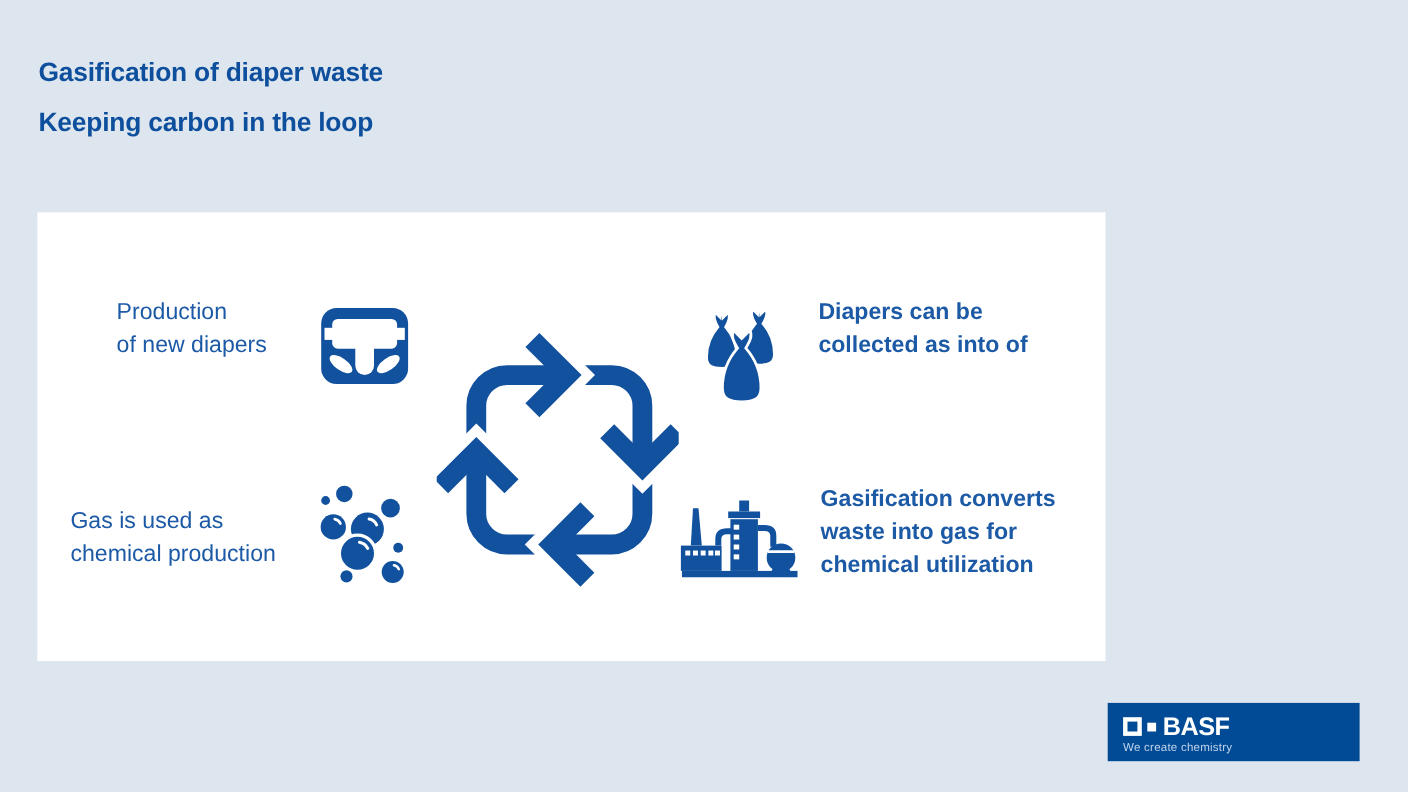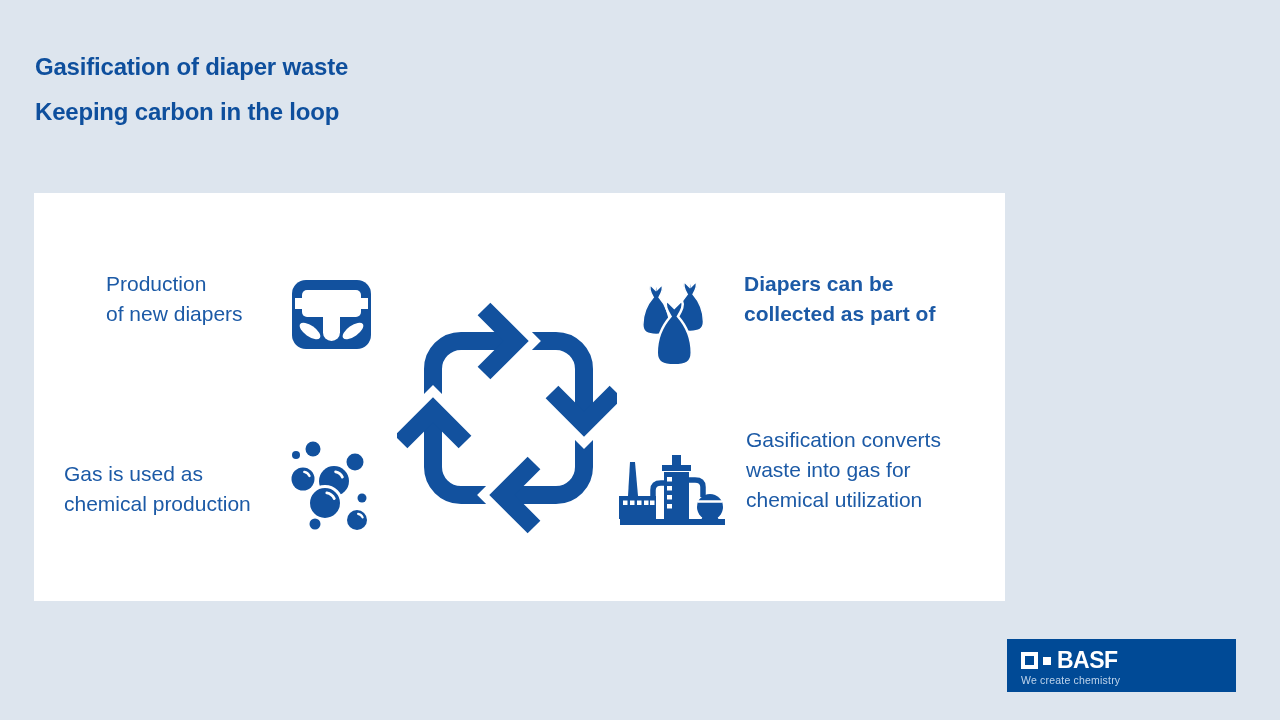--- a/index.html
+++ b/index.html
@@ -92,21 +92,21 @@
       <defs>
         <path id="bag" d="M 14,14 C 11,9 9,5 11,1 L 16,6 C 16,3 16.5,1.5 17,0 C 17.5,1.5 18,3 18,6 L 23,1 C 25,5 23,9 20,14 C 27,22 31,31 31,43 C 31,51 26,53 17,53 C 8,53 3,51 3,43 C 3,31 7,22 14,14 Z"></path>
       </defs>
       <use href="#bag" transform="translate(0,7) scale(0.95)" fill="currentColor" stroke="#fff" stroke-width="1.5"></use>
       <use href="#bag" transform="translate(34,4) scale(0.95)" fill="currentColor" stroke="#fff" stroke-width="1.5"></use>
       <use href="#bag" transform="translate(13,22) scale(1.25)" fill="currentColor" stroke="#fff" stroke-width="2"></use>
     </svg>
   </div>
   <div class="abs step-label" style="left:710px; top:76px; width:260px;font-weight:bold;">
     <span>Diapers can be</span>
-    <span>collected as part of</span>
+    <span>collected as into of</span>
   </div>
 
   <div class="abs step-label" style="left:30px; top:246px; width:250px;margin-top:20px;">
     <span>Gas is used as</span>
     <span>chemical production</span>
   </div>
   <div class="abs icon-box" style="left:252px; top:243px;">
     <svg width="90" height="96" viewBox="0 0 90 96">
       <circle cx="10" cy="19" r="4" fill="currentColor"></circle>
       <circle cx="27" cy="13" r="7.5" fill="currentColor"></circle>
@@ -142,21 +142,21 @@
       <rect x="51" y="33" width="5" height="4.5" fill="#fff"></rect>
       <rect x="51" y="42" width="5" height="4.5" fill="#fff"></rect>
       <rect x="51" y="51" width="5" height="4.5" fill="#fff"></rect>
       <line x1="89" y1="63" x2="85" y2="71" stroke="currentColor" stroke-width="3.5"></line>
       <line x1="99" y1="63" x2="103" y2="71" stroke="currentColor" stroke-width="3.5"></line>
       <circle cx="94" cy="54" r="13" fill="currentColor"></circle>
       <line x1="82" y1="48.5" x2="106" y2="48.5" stroke="#fff" stroke-width="2.5"></line>
       <rect x="4" y="66" width="105" height="6" fill="currentColor"></rect>
     </svg>
   </div>
-  <div class="abs step-label" style="left:712px; top:232px; width:270px;">
+  <div class="abs step-label" style="left:712px; top:246px; width:270px;font-weight:bold;">
     <span>Gasification converts</span>
     <span>waste into gas for</span>
     <span>chemical utilization</span>
   </div>
 
   <div class="abs icon-box" style="left:363px; top:107px;">
     <svg width="220" height="235" viewBox="0 0 220 235">
       <rect x="36" y="41" width="151" height="154" rx="28" fill="none" stroke="currentColor" stroke-width="18"></rect>
 
       <path d="M 102 9 L 134 41 L 102 73" stroke="#fff" stroke-width="14" fill="none"></path>

